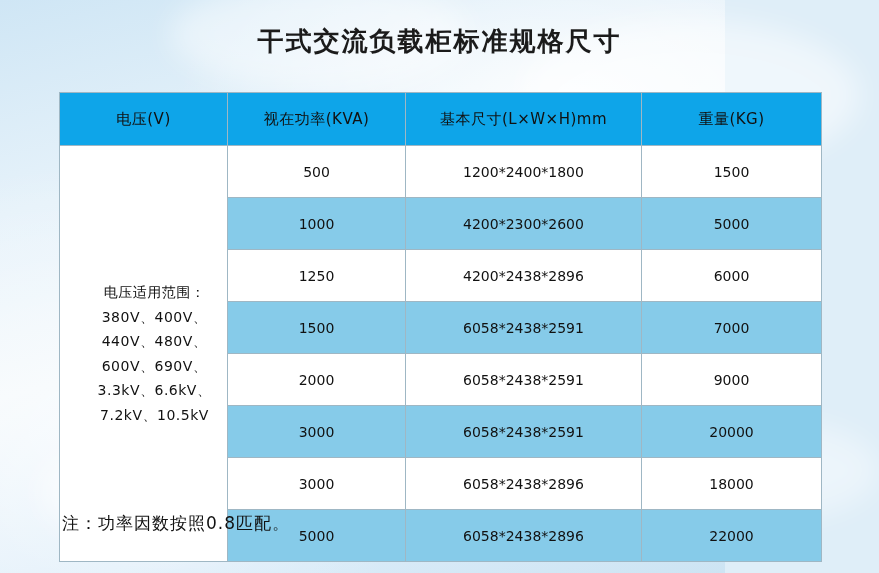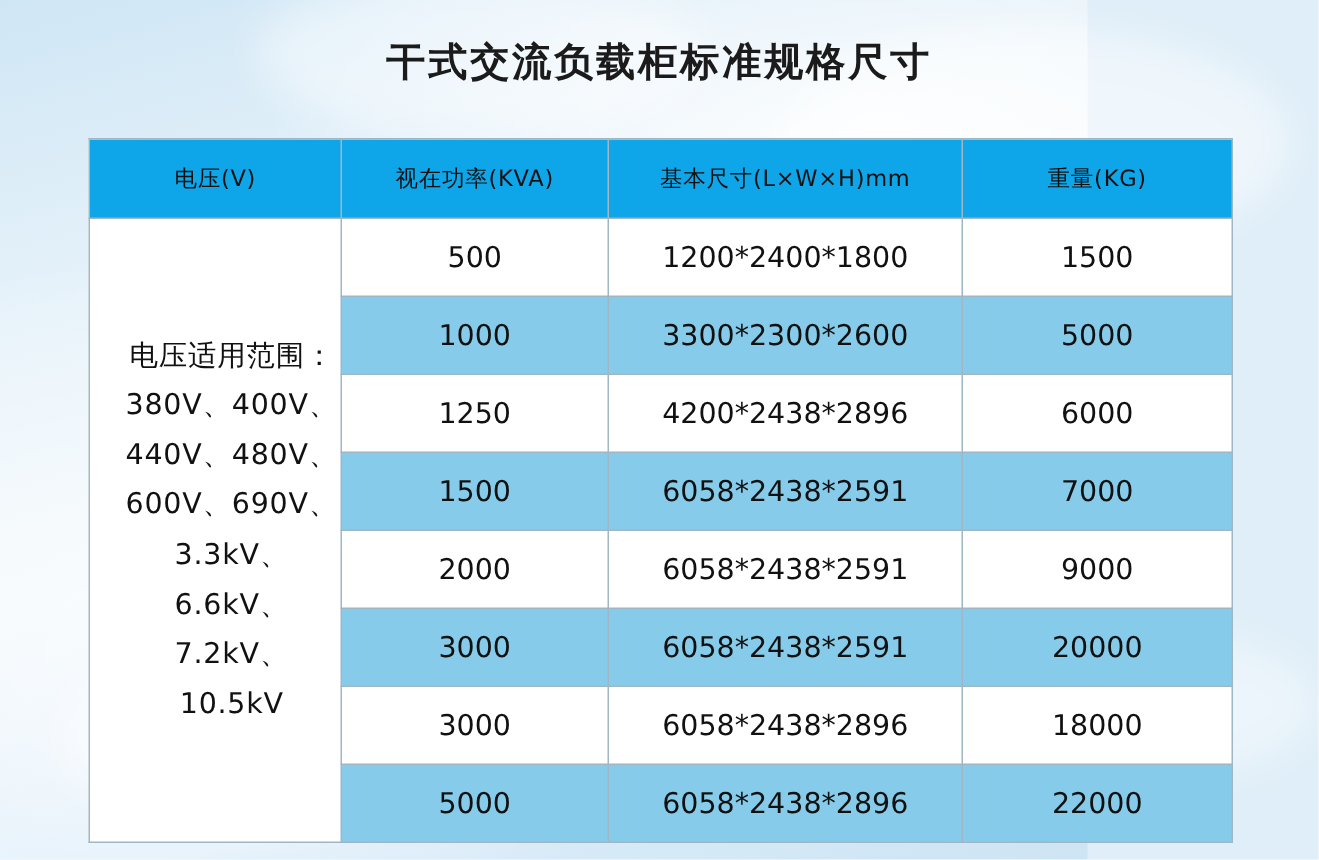--- a/index.html
+++ b/index.html
@@ -67,21 +67,21 @@
   }
   table.spec thead th {
     height: 50px;
     background: #0ea5e9;
     font-size: 15px;
     font-weight: normal;
     letter-spacing: 0.5px;
   }
   table.spec tbody td {
     height: 49px;
-    font-size: 19px;
+    font-size: 14px;
     margin-top: 24px;
   }
   tr.row-light td { background: #ffffff; }
   tr.row-dark td { background: #86cbe9; text-align: center; }
 
   td.range-cell {
     background: #ffffff !important;
     text-align: left;
     padding: 0 0 0 22px;
     vertical-align: middle;
@@ -140,21 +140,21 @@
 440V、480V、
 600V、690V、
 3.3kV、6.6kV、
 7.2kV、10.5kV</td>
           <td>500</td>
           <td>1200*2400*1800</td>
           <td>1500</td>
         </tr>
         <tr class="row-dark">
           <td>1000</td>
-          <td>3300*2300*2600</td>
+          <td>4200*2300*2600</td>
           <td>5000</td>
         </tr>
         <tr class="row-light">
           <td>1250</td>
           <td>4200*2438*2896</td>
           <td>6000</td>
         </tr>
         <tr class="row-dark">
           <td>1500</td>
           <td>6058*2438*2591</td>
@@ -177,13 +177,14 @@
         </tr>
         <tr class="row-dark">
           <td>5000</td>
           <td>6058*2438*2896</td>
           <td>22000</td>
         </tr>
       </tbody>
     </table>
   </div>
 
+  <div class="note">注：功率因数按照0.8匹配。</div>
 </div>
 
 </body></html>

